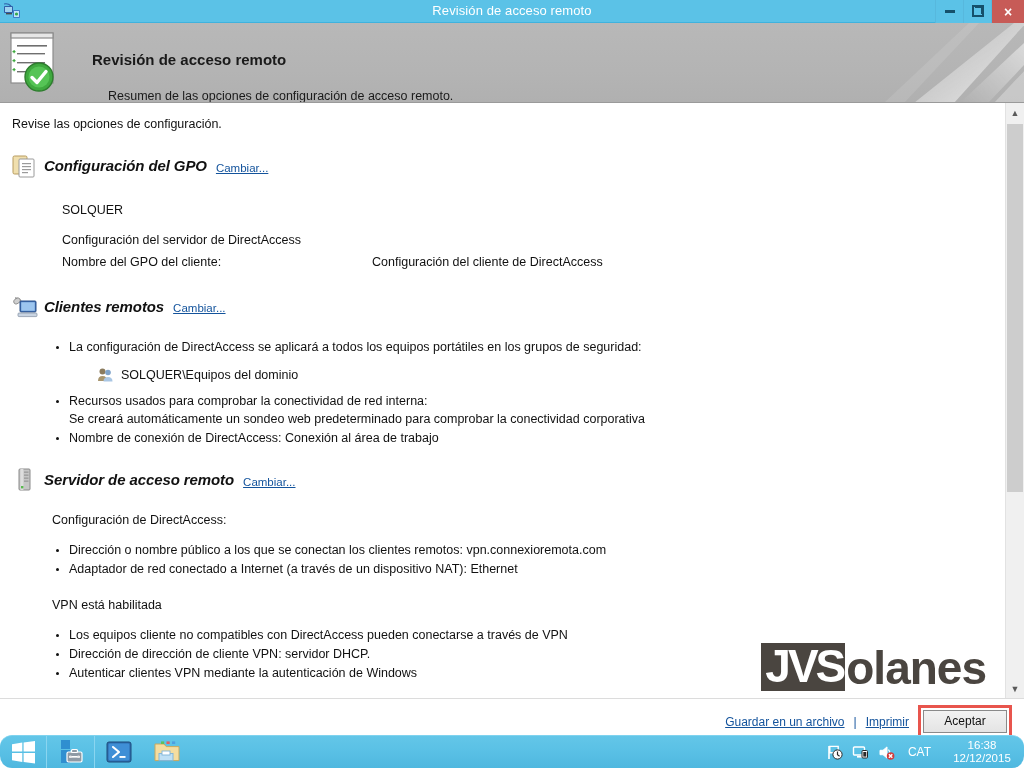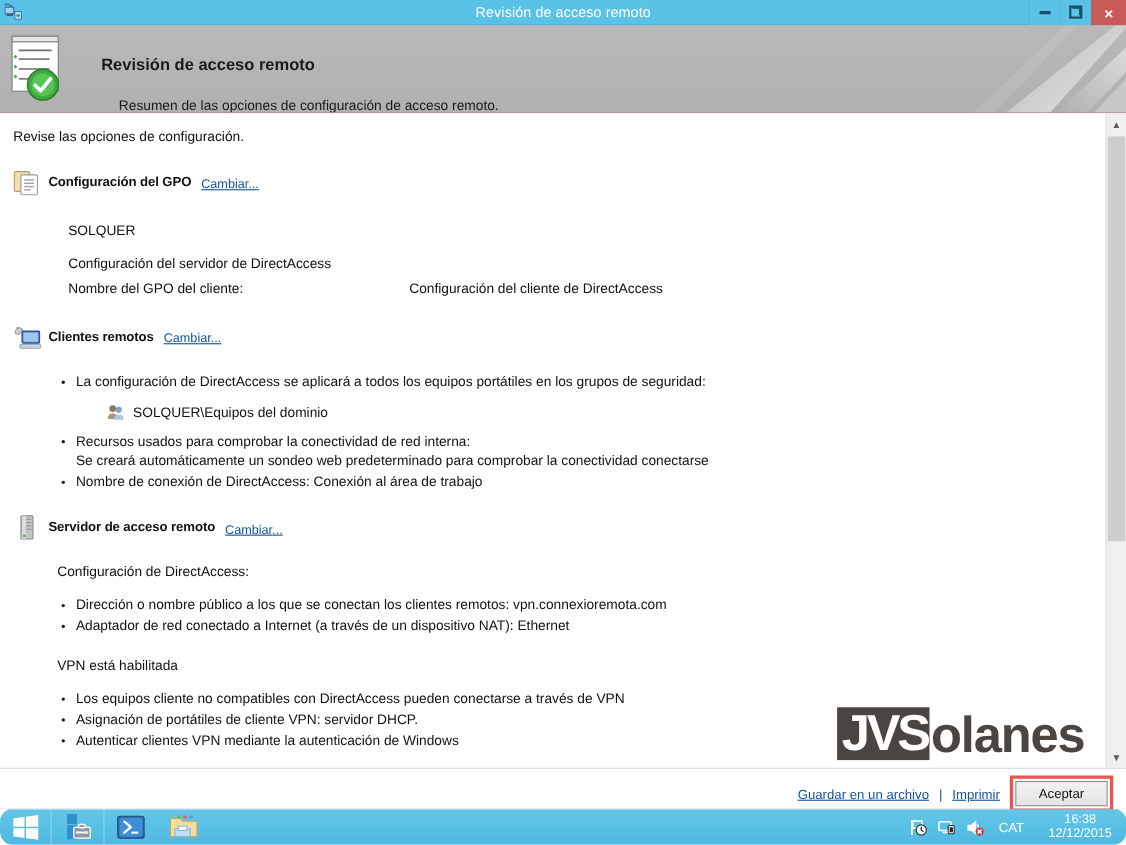--- a/index.html
+++ b/index.html
@@ -67,21 +67,21 @@
   #content {
     position:absolute; left:0; top:0; right:19px; bottom:0;
     padding:12px 14px 0 12px; overflow:hidden; background:#fff;
     font-size:12.5px; color:#111; line-height:1.45;
   }
   #intro { margin:0 0 20px 0; font-size:12.5px; color:#111; }
 
   .section { margin-bottom:2px; }
   .sec-head { display:flex; align-items:center; gap:6px; margin-bottom:6px; }
   .sec-icon { width:26px; height:26px; flex:0 0 26px; display:block; }
-  .sec-title { font-size:12px; font-weight:bold; color:#111; letter-spacing:-.1px; }
+  .sec-title { font-size:15px; font-weight:bold; color:#111; letter-spacing:-.1px;font-style:italic; }
   .chg-link {
     font-size:11.5px; color:#13539c; text-decoration:underline; cursor:pointer; margin-left:3px;
     position:relative; top:2px;
   }
 
   .sec-body { padding-left:40px; }
   .plain-line { margin:0 0 4px 0; }
   .gpo-domain { margin:22px 0 12px 10px; }
   .kv { display:flex; margin:0 0 4px 10px; }
   .kv .k { width:310px; flex:0 0 310px; }
@@ -303,21 +303,21 @@
                   <circle cx="5.5" cy="4.5" r="3" fill="#8a7b5e"></circle>
                   <path d="M1 14 q0 -5 4.5 -5 q4.5 0 4.5 5 z" fill="#a8966f"></path>
                   <circle cx="11" cy="5.5" r="2.8" fill="#7fa3c9"></circle>
                   <path d="M6.5 14.5 q0 -4.6 4.5 -4.6 q4.5 0 4.5 4.6 z" fill="#a9c6e3"></path>
                 </svg>
                 <span>SOLQUER\Equipos del dominio</span>
               </div>
             </li>
             <li>
               <span>Recursos usados para comprobar la conectividad de red interna:</span>
-              <span class="sub">Se creará automáticamente un sondeo web predeterminado para comprobar la conectividad conectarse</span>
+              <span class="sub">Se creará automáticamente un sondeo web predeterminado para comprobar la conectividad corporativa</span>
             </li>
             <li>
               <span>Nombre de conexión de DirectAccess: Conexión al área de trabajo</span>
             </li>
           </ul>
         </div>
       </div>
 
       <div class="spacer-md"></div>
 
@@ -350,21 +350,21 @@
             </li>
           </ul>
           <div style="height:16px"></div>
           <div class="plain-line">VPN está habilitada</div>
           <div style="height:8px"></div>
           <ul class="bullets">
             <li>
               <span>Los equipos cliente no compatibles con DirectAccess pueden conectarse a través de VPN</span>
             </li>
             <li>
-              <span>Asignación de portátiles de cliente VPN: servidor DHCP.</span>
+              <span>Dirección de dirección de cliente VPN: servidor DHCP.</span>
             </li>
             <li>
               <span>Autenticar clientes VPN mediante la autenticación de Windows</span>
             </li>
           </ul>
         </div>
       </div>
 
       <div style="height:60px"></div>
     </div>

